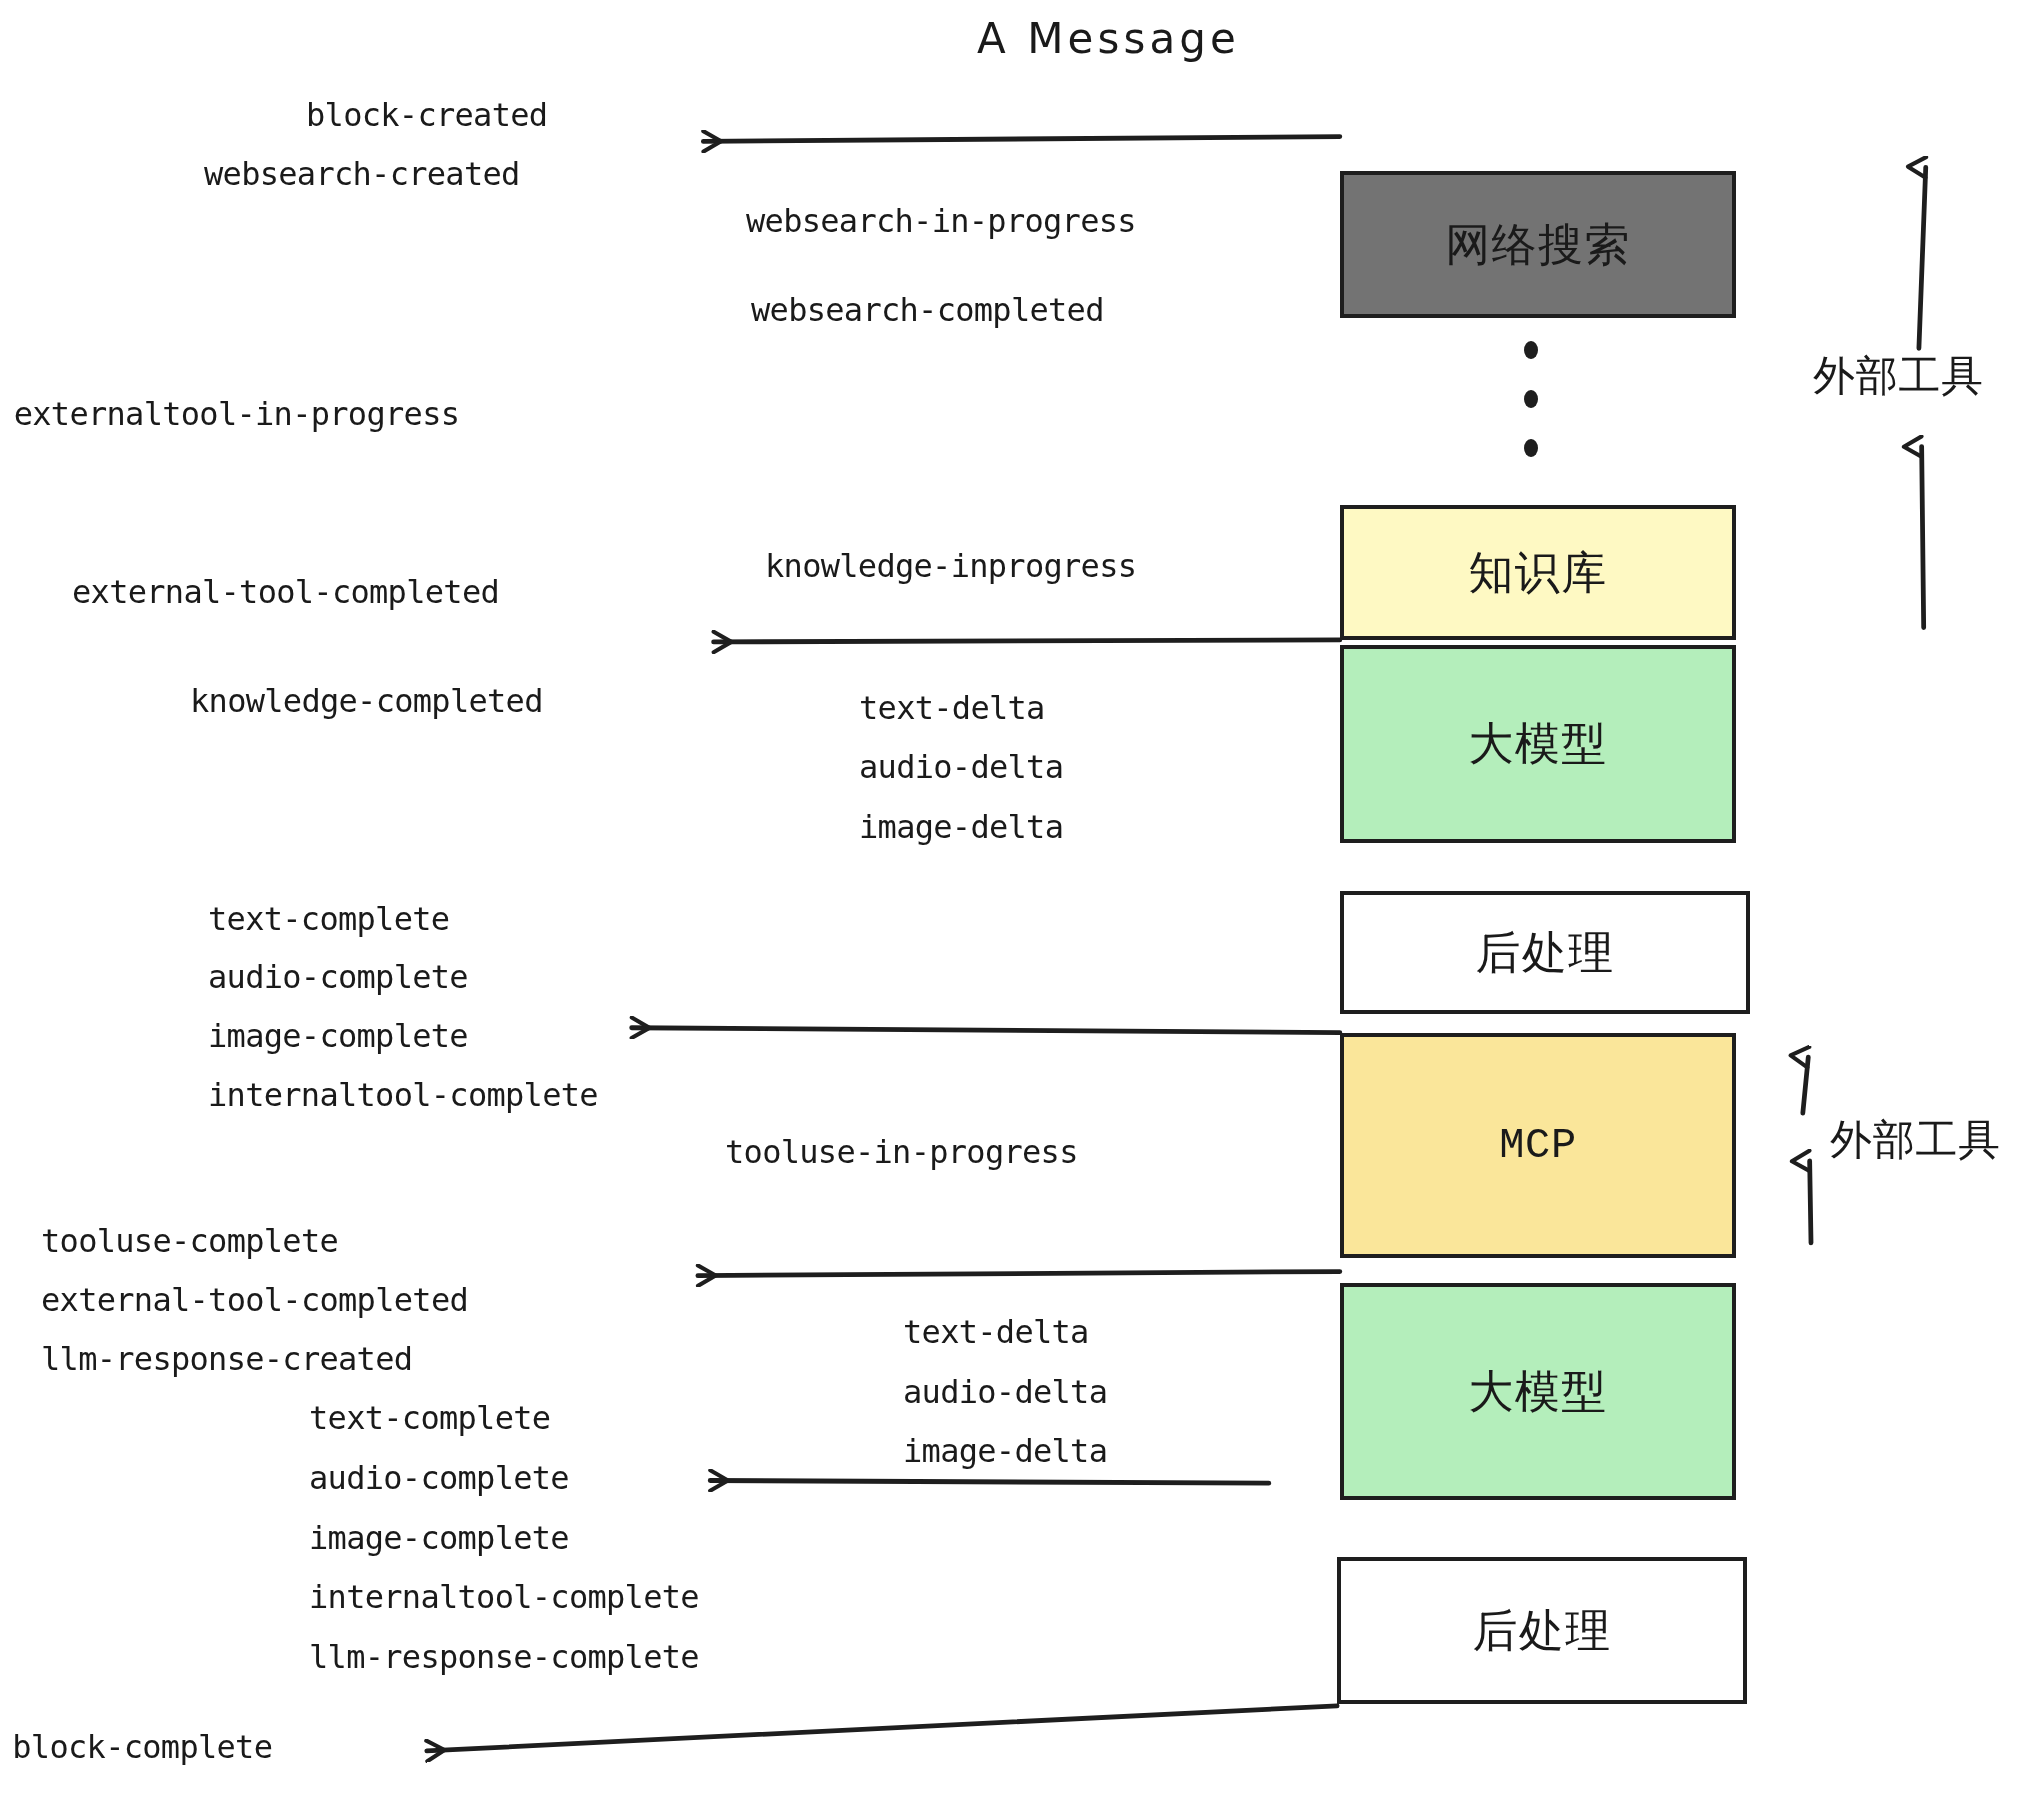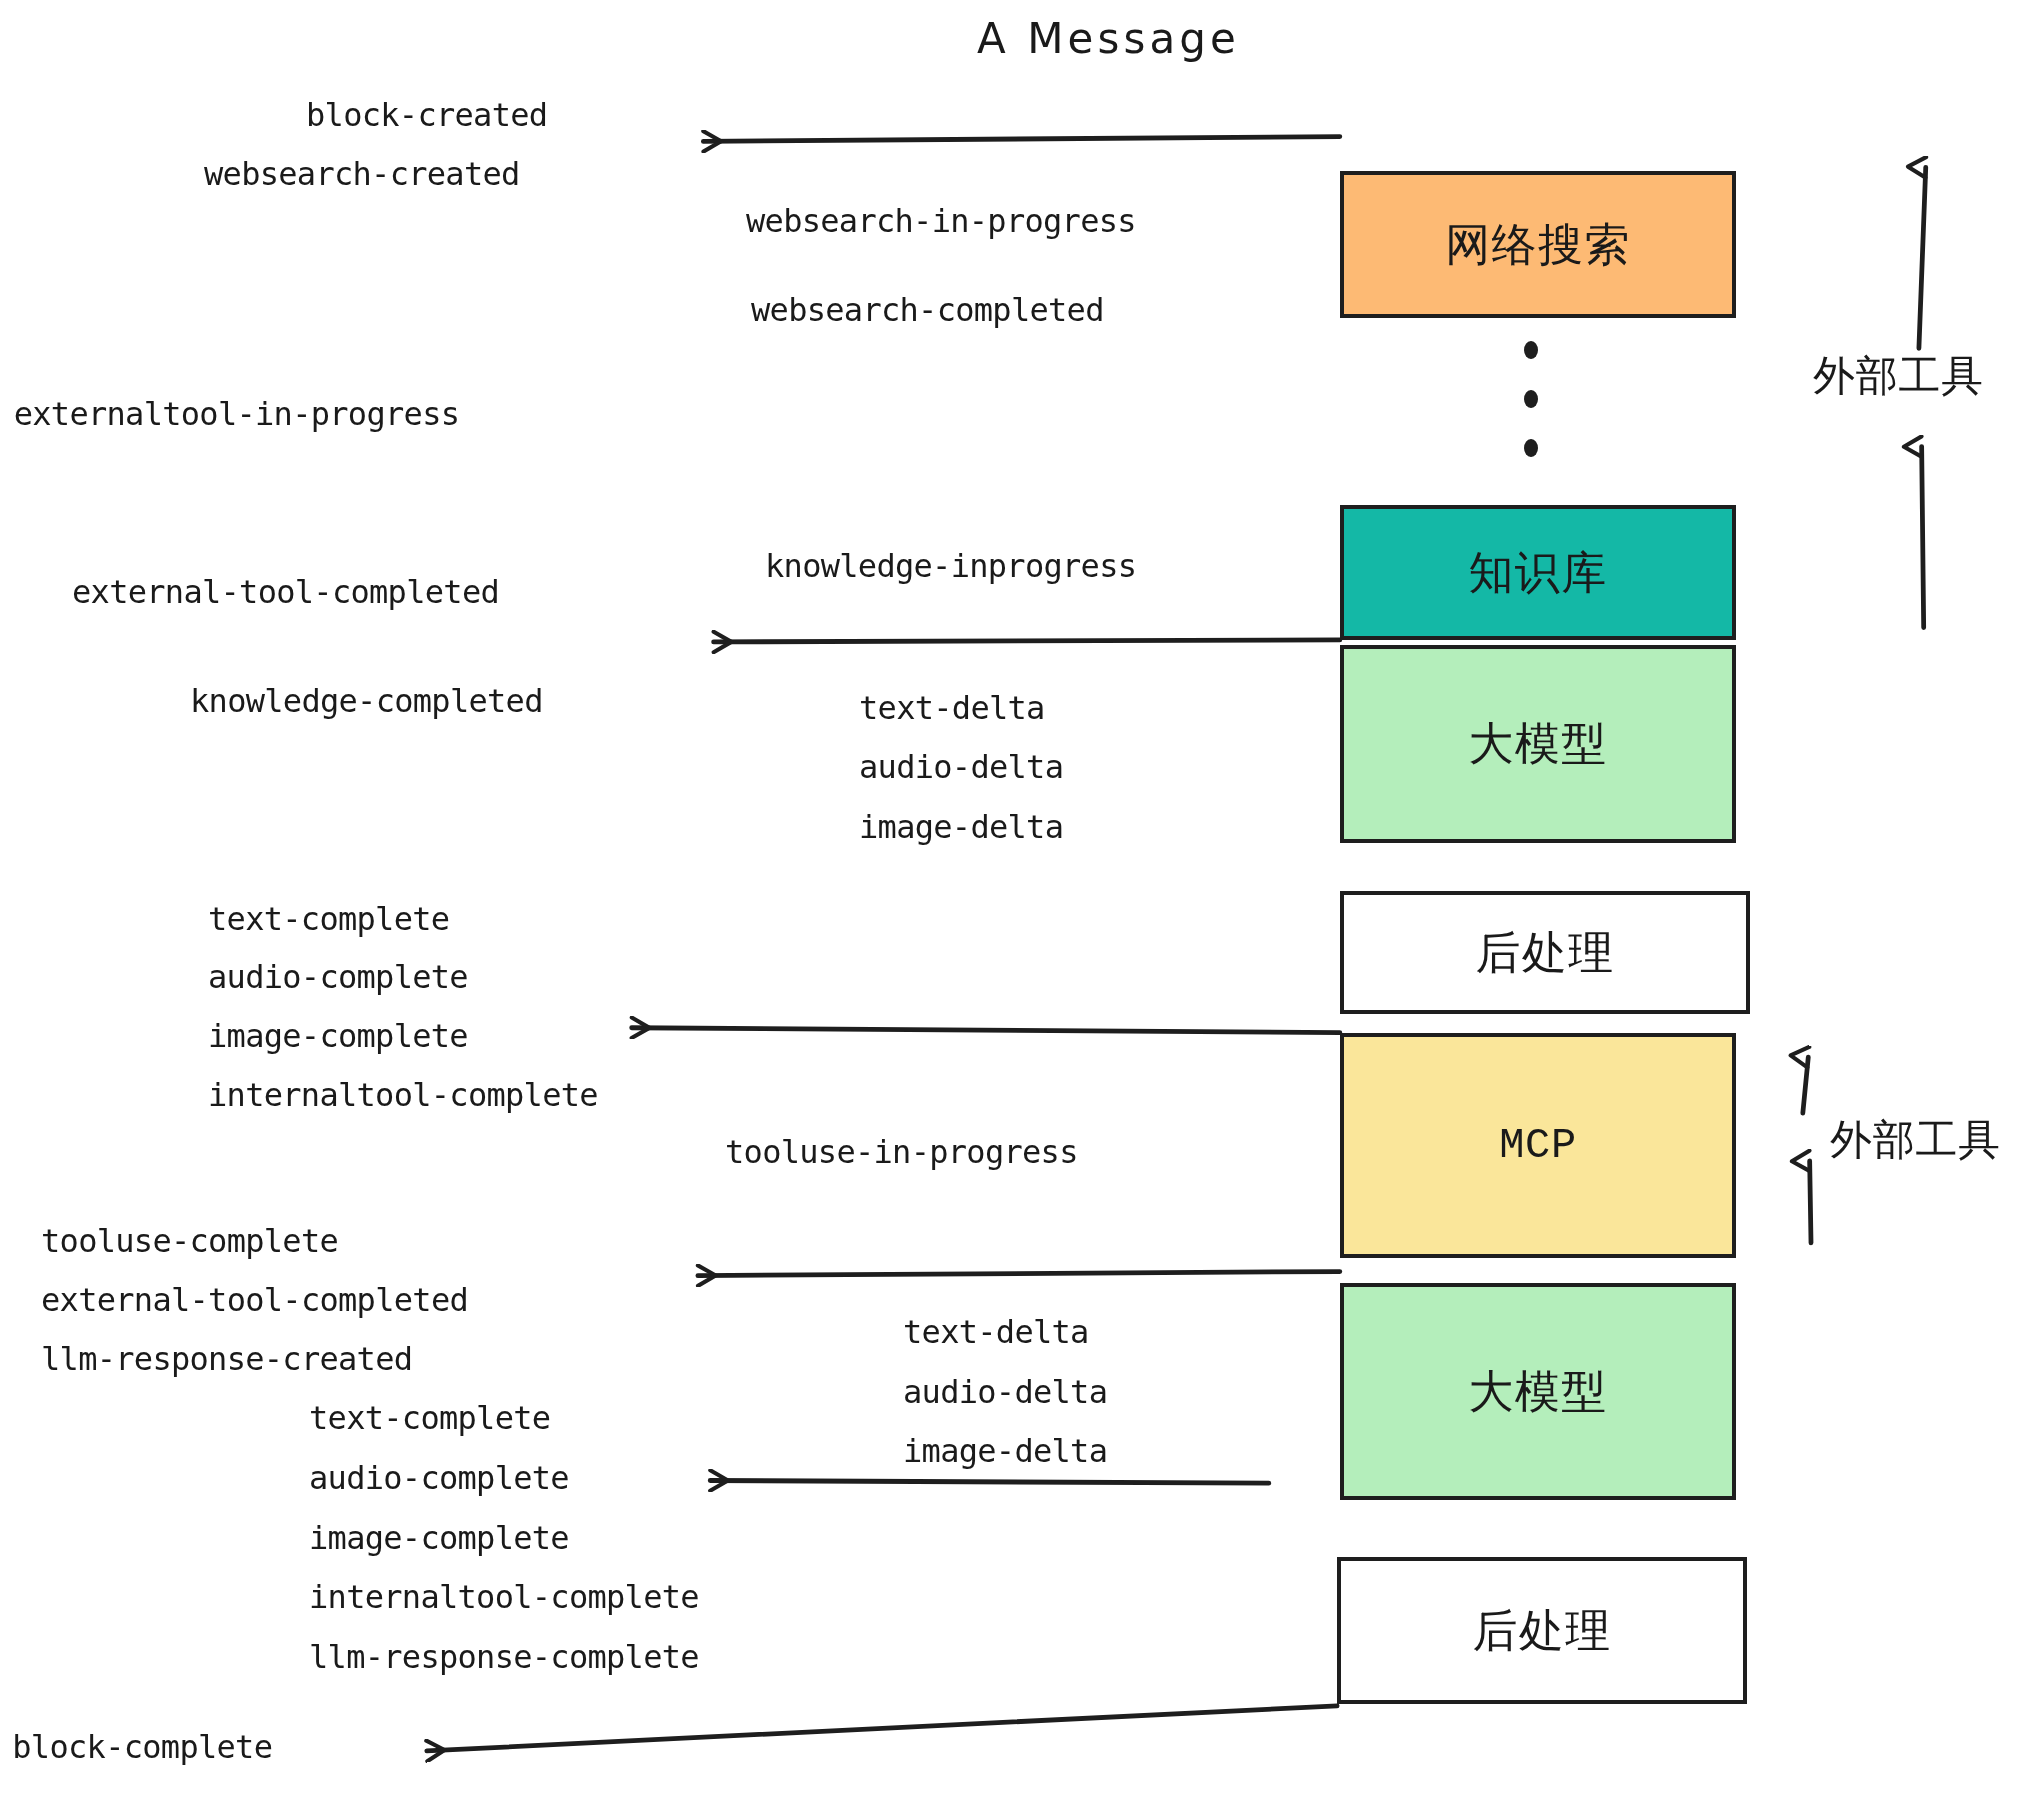--- a/index.html
+++ b/index.html
@@ -101,31 +101,31 @@
 
     <path d="M1958,2498 L625,2564" fill="none" stroke="#1e1e1e" stroke-width="7" stroke-linecap="round" marker-end="url(#ahead)"></path>
 
     <path d="M2810,510 L2820,245" fill="none" stroke="#1e1e1e" stroke-width="7" stroke-linecap="round" marker-end="url(#aheadv)"></path>
     <path d="M2815,655 L2818,920" fill="none" stroke="#1e1e1e" stroke-width="7" stroke-linecap="round" marker-end="url(#aheadv)" transform="rotate(180 2816 787)"></path>
 
     <path d="M2640,1630 L2648,1548" fill="none" stroke="#1e1e1e" stroke-width="7" stroke-linecap="round" marker-end="url(#aheadv)"></path>
     <path d="M2650,1700 L2652,1820" fill="none" stroke="#1e1e1e" stroke-width="7" stroke-linecap="round" marker-end="url(#aheadv)" transform="rotate(180 2651 1760)"></path>
   </svg>
 
-  <div class="box" style="left:1340px;top:171px;width:396px;height:147px;background:#fdba74;">
+  <div class="box" style="left:1340px;top:171px;width:396px;height:147px;background:#737373;">
     <span>网络搜索</span>
   </div>
 
   <div class="dots" style="left:1524px;top:341px;">
     <i></i>
     <i></i>
     <i></i>
   </div>
 
-  <div class="box" style="left:1340px;top:505px;width:396px;height:135px;background:#14b8a6;justify-content:center;">
+  <div class="box" style="left:1340px;top:505px;width:396px;height:135px;background:#fef9c3;justify-content:center;">
     <span>知识库</span>
   </div>
 
   <div class="box" style="left:1340px;top:645px;width:396px;height:198px;background:#b4eebb;">
     <span>大模型</span>
   </div>
 
   <div class="box" style="left:1340px;top:891px;width:410px;height:123px;background:#ffffff;">
     <span>后处理</span>
   </div>

